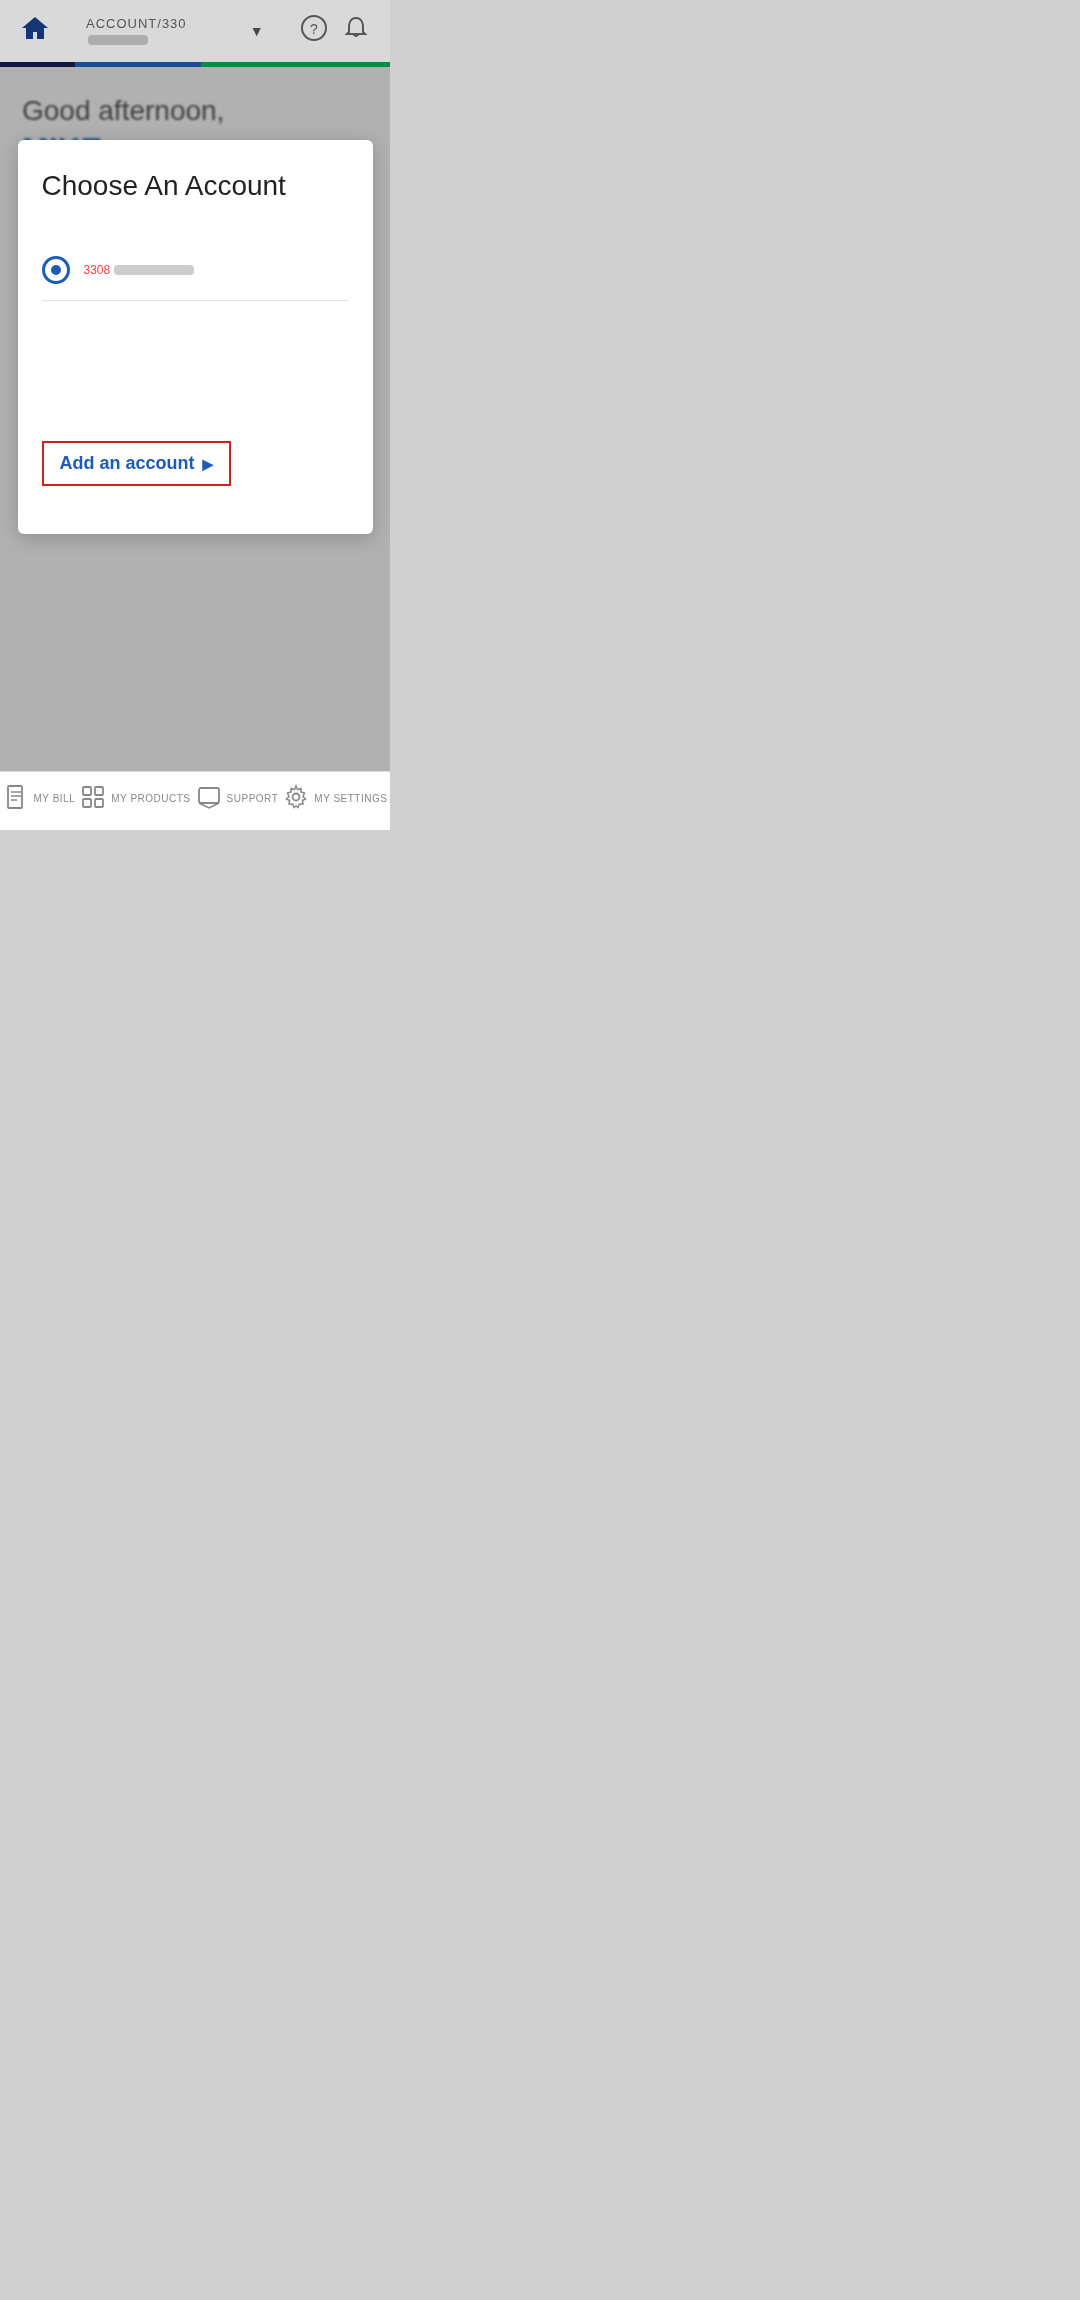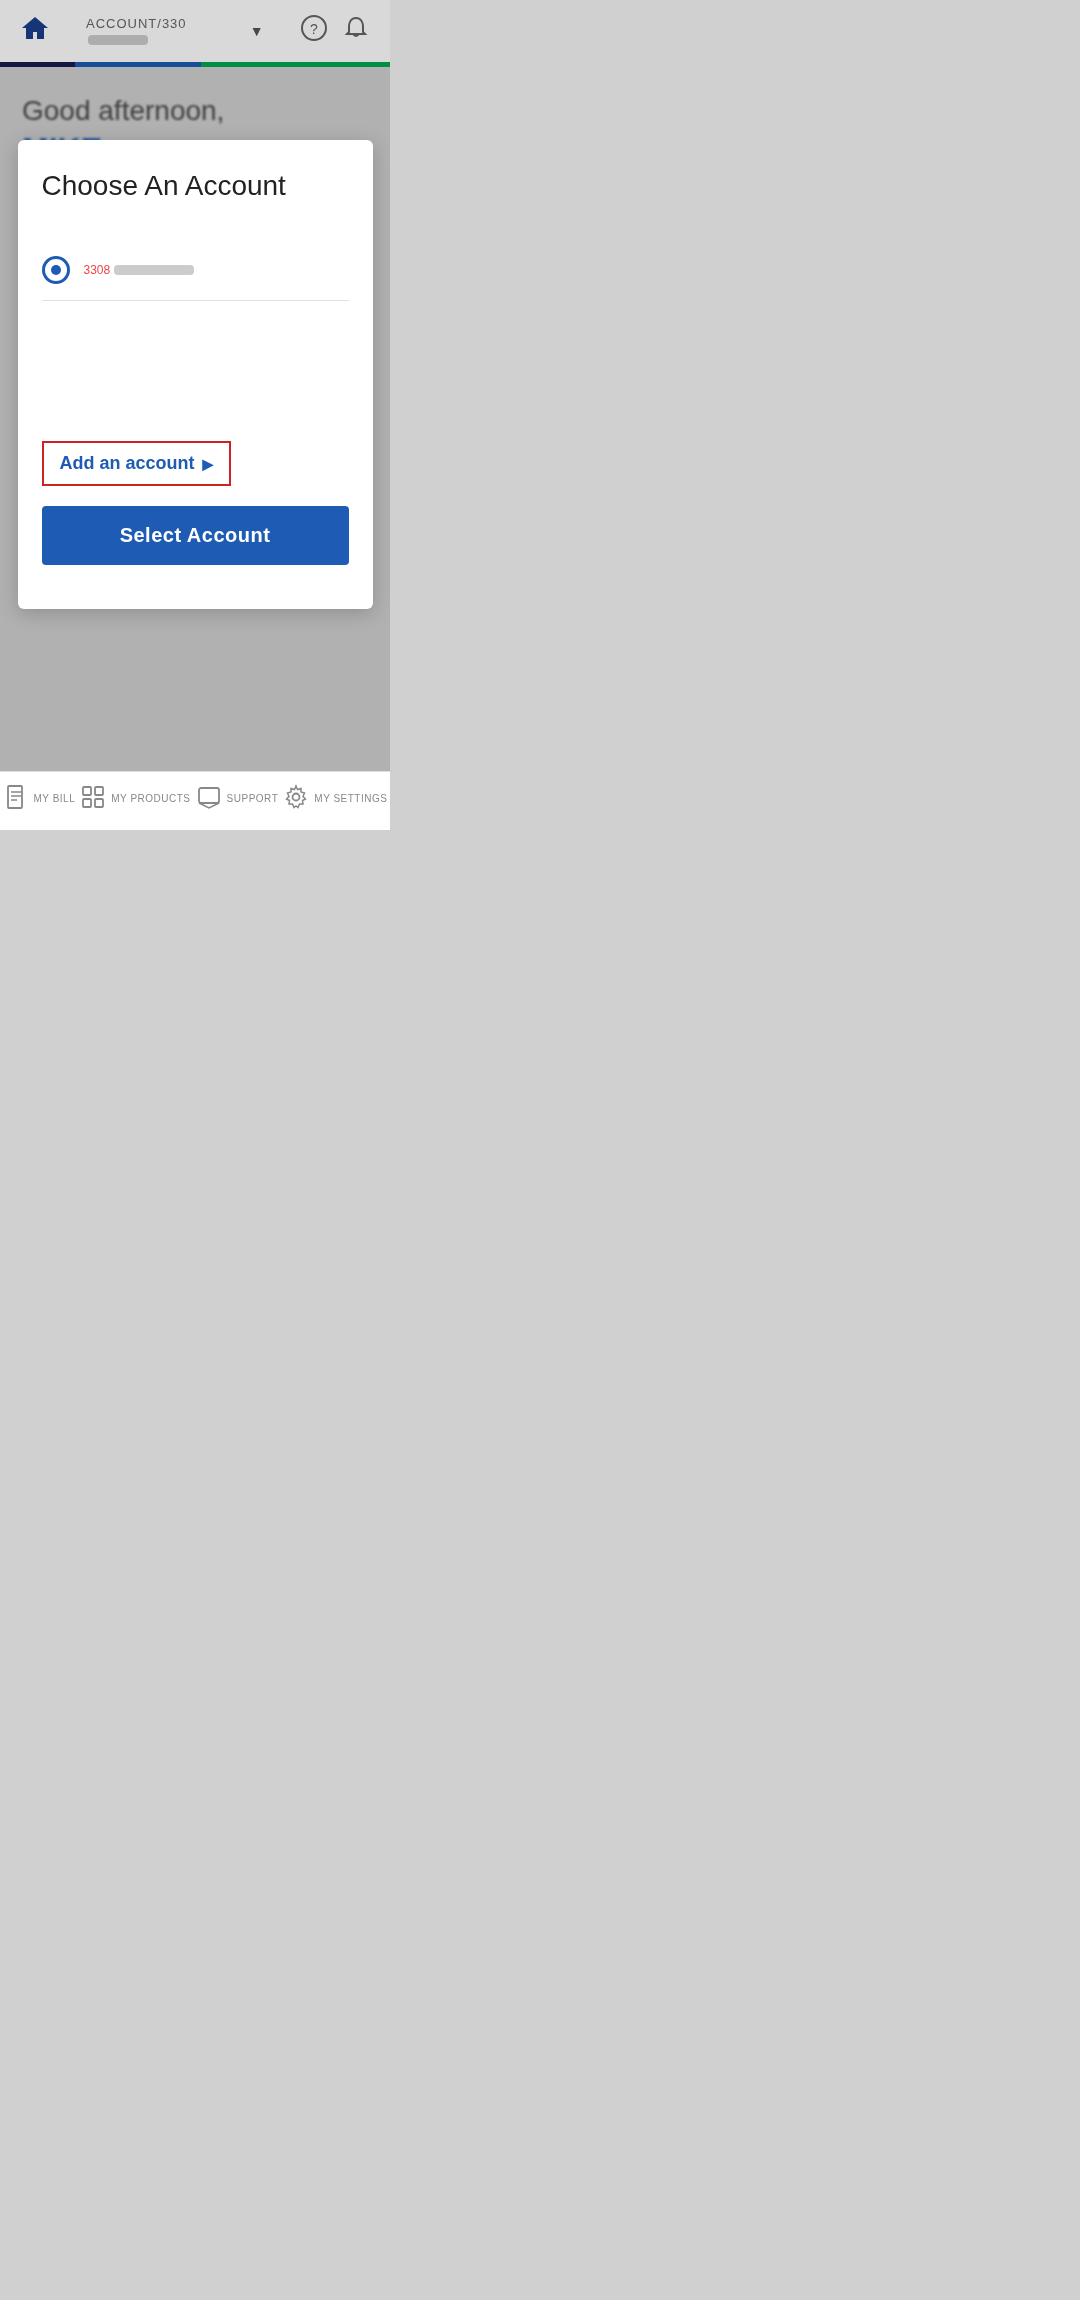--- a/index.html
+++ b/index.html
@@ -353,23 +353,20 @@
     
     <div class="modal-spacer"></div>
 
     
     <button class="add-account-btn">
       <span>Add an account</span>
       <span class="play-icon">▶</span>
     </button>
 
     
-    <button class="select-account-btn">
-      <span>Select Account</span>
-    </button>
 
     
   </div>
 </div>
 
 <div class="bottom-nav">
   <div class="nav-item">
     <span>
       <svg class="icon-svg" viewBox="0 0 26 26" xmlns="http://www.w3.org/2000/svg">
         <rect x="5" y="2" width="14" height="22" rx="1" stroke="#888" stroke-width="1.8" fill="none"></rect>

